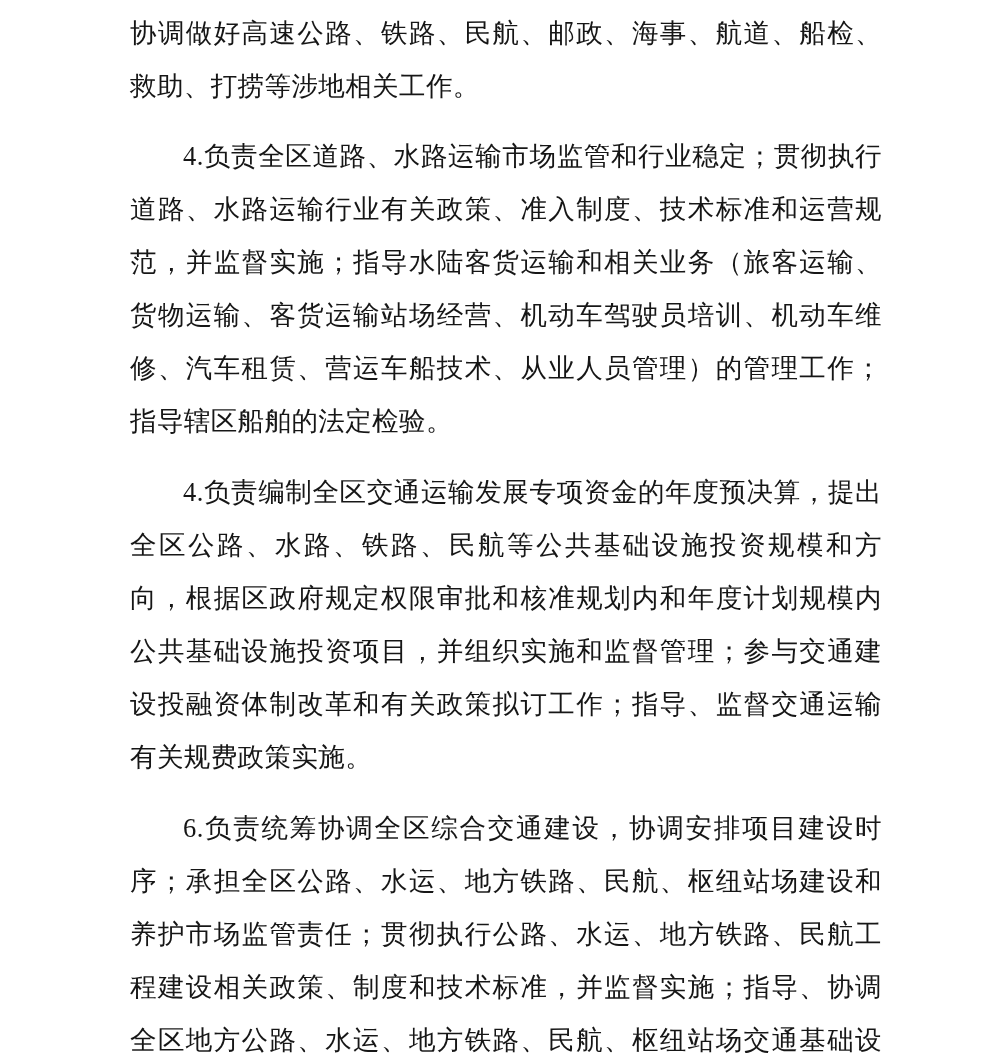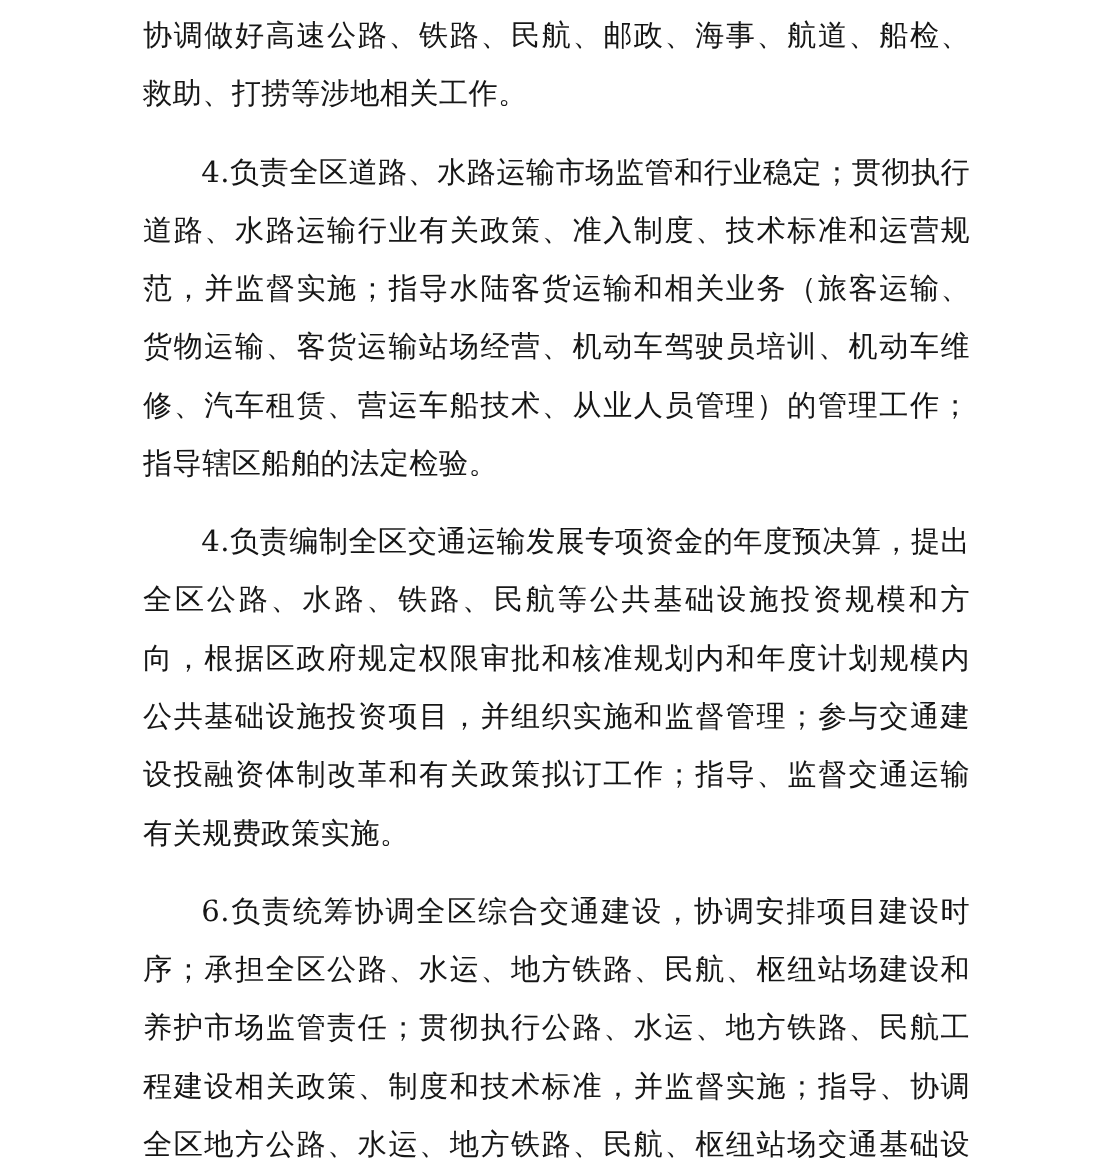--- a/index.html
+++ b/index.html
@@ -36,20 +36,21 @@
     text-indent: 53px;
   }
   .para.cont {
     text-indent: 0;
   }
   .para + .para {
     margin-top: 0;
   }
   .para.spaced {
     margin-top: 18px;
+    font-family: Liberation Serif, serif;
   }
 </style>
 </head>
 <body>
 
 <div class="page">
   <div class="doc-body">
     <p class="para cont">协调做好高速公路、铁路、民航、邮政、海事、航道、船检、救助、打捞等涉地相关工作。</p>
     <p class="para spaced">4.负责全区道路、水路运输市场监管和行业稳定；贯彻执行道路、水路运输行业有关政策、准入制度、技术标准和运营规范，并监督实施；指导水陆客货运输和相关业务（旅客运输、货物运输、客货运输站场经营、机动车驾驶员培训、机动车维修、汽车租赁、营运车船技术、从业人员管理）的管理工作；指导辖区船舶的法定检验。</p>
     <p class="para spaced">4.负责编制全区交通运输发展专项资金的年度预决算，提出全区公路、水路、铁路、民航等公共基础设施投资规模和方向，根据区政府规定权限审批和核准规划内和年度计划规模内公共基础设施投资项目，并组织实施和监督管理；参与交通建设投融资体制改革和有关政策拟订工作；指导、监督交通运输有关规费政策实施。</p>

